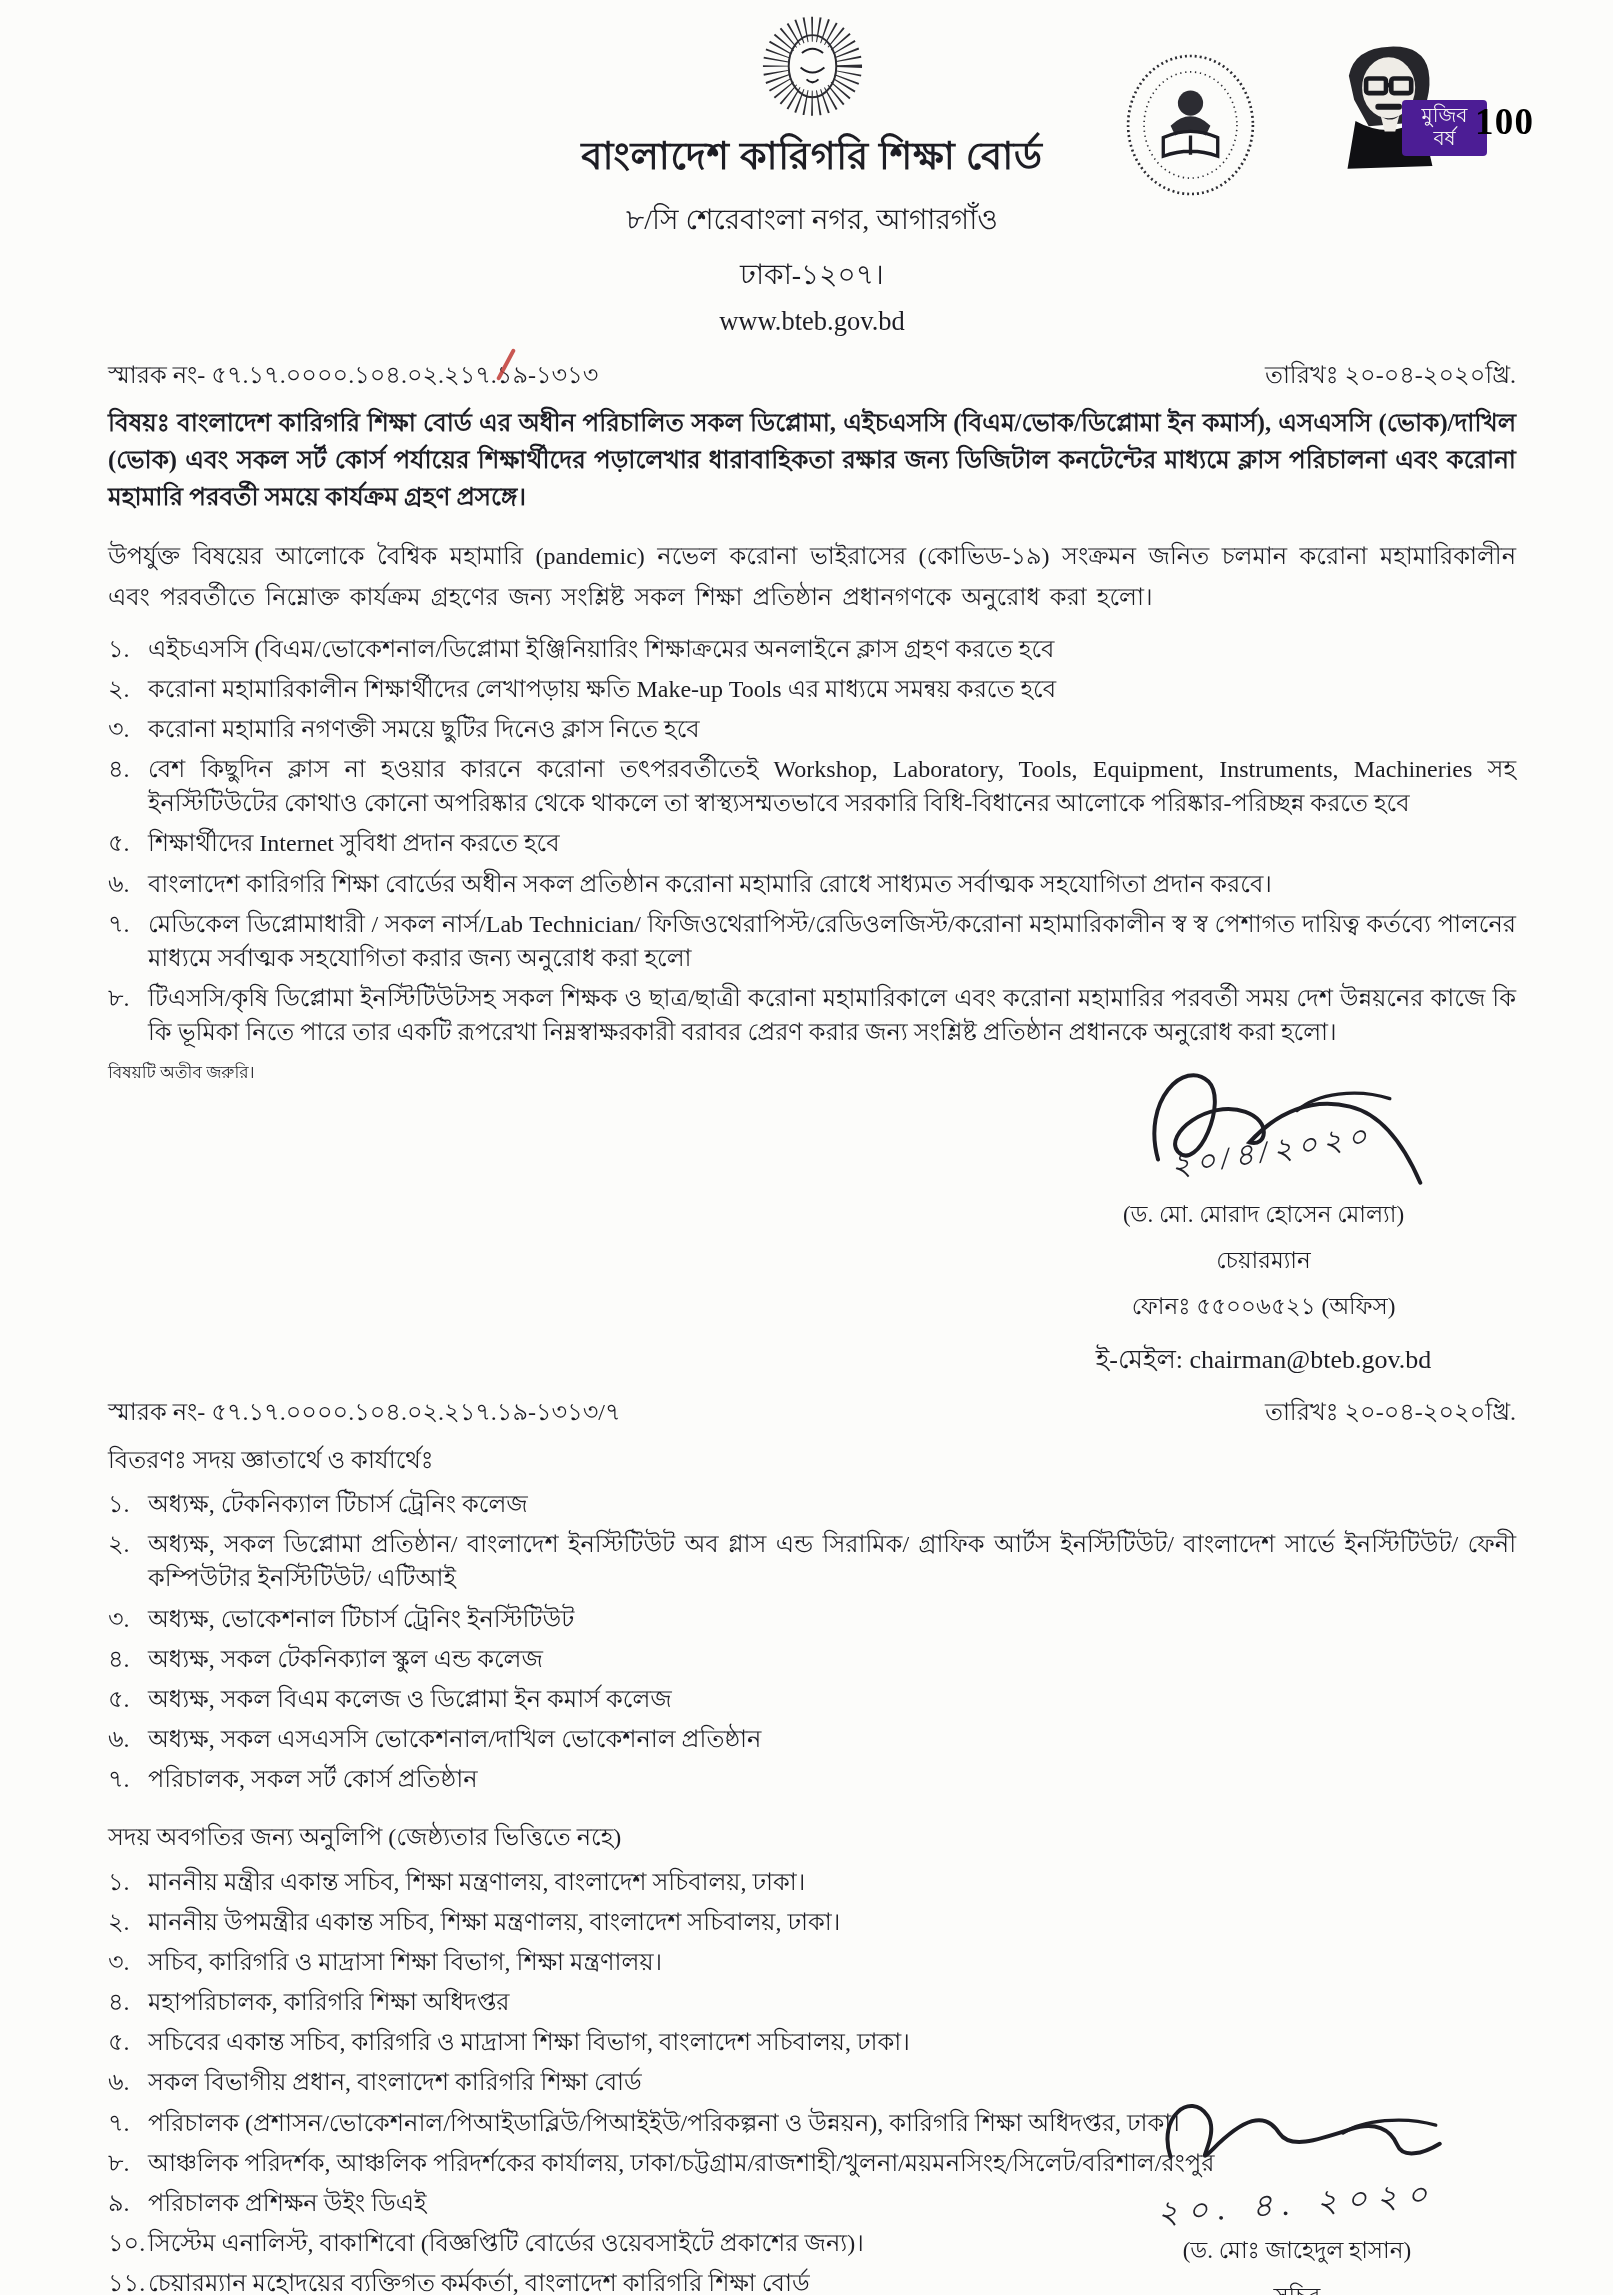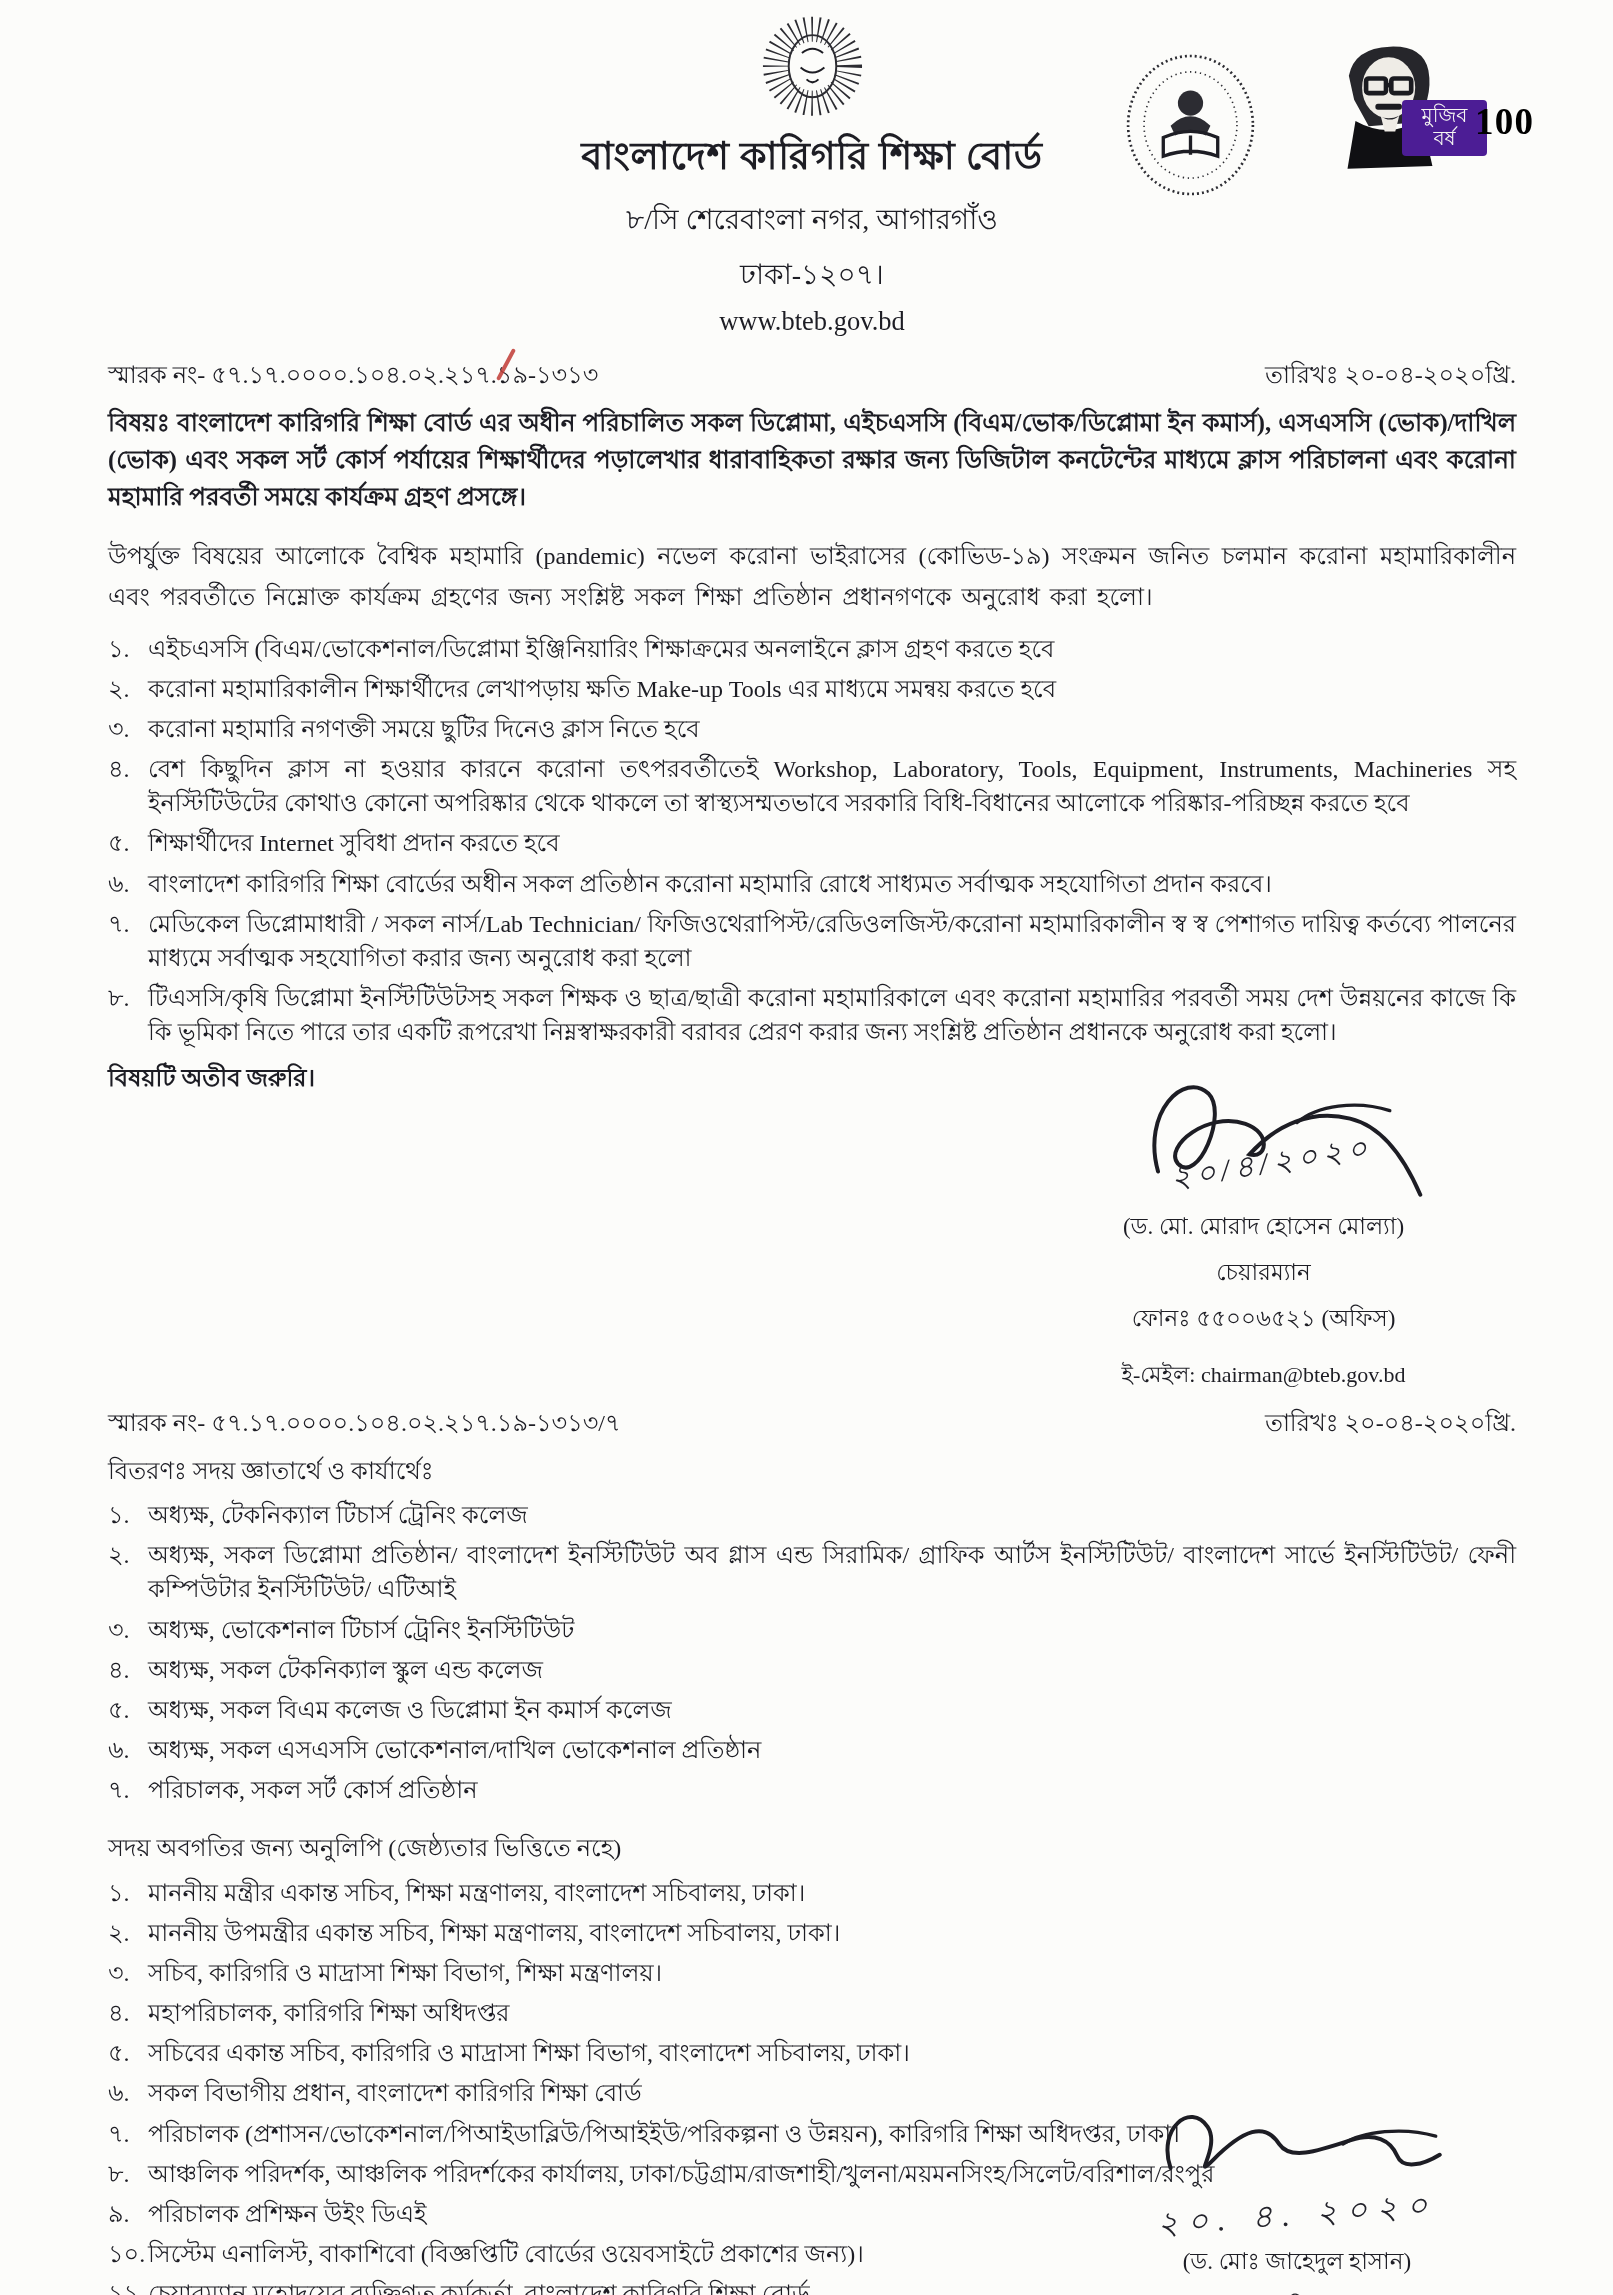--- a/index.html
+++ b/index.html
@@ -23,29 +23,29 @@
   
   .memo-row{display:flex;justify-content:space-between;align-items:baseline;font-size:24px;margin-top:18.6px;position:relative;gap:37px;}
   .red-tick{position:absolute;left:396px;top:-9.3px;width:4px;height:35px;background:#c03a34;transform:rotate(28deg);border-radius:2px;opacity:.85;}
   .subject{font-size:24.6px;font-weight:700;text-align:justify;line-height:1.5;margin-top:9.3px;}
   .intro{font-size:24px;text-align:justify;line-height:1.7;margin-top:20px;word-spacing:4px;}
   
   .list{margin-top:14.6px;font-size:24px;}
   .li{display:flex;line-height:1.42;margin-bottom:6px;}
   .num{flex:0 0 40px;}
   .txt{flex:1;text-align:justify;}
-  .closing{font-weight:700;font-size:24px;margin-top:10.6px;}
+  .closing{font-weight:400;font-size:17px;margin-top:10.6px;}
   
   .sig-block{width:465px;margin:-40px 20px 0 auto;text-align:center;font-size:23px;position:relative;}
   .sig-ink{position:relative;height:149px;}
   .hw{font-style:italic;color:#23232b;}
   .hw-ch{position:absolute;left:139px;top:80px;font-size:30.5px;letter-spacing:5.3px;transform:rotate(-9deg);}
   .sig-name{font-size:23px;}
   .sig-line{margin-top:6.6px;font-size:23px;}
-  .sig-email{margin-top:18px;font-size:22px;}
+  .sig-email{margin-top:12px;font-size:26px;}
   .dist-heading{font-size:24px;margin-top:8px;}
   .cc-wrap{position:relative;}
   .sec-sig{position:absolute;right:6.6px;top:199px;width:425px;text-align:center;font-size:22.6px;}
   .sec-ink{position:relative;height:126px;}
   .hw-sec{font-size:32px;letter-spacing:9.3px;transform:rotate(-4deg);display:inline-block;margin-top:-12px;}
   svg .ink{stroke:#1d1d24;fill:none;}
 </style>
 </head>
 <body>
 

